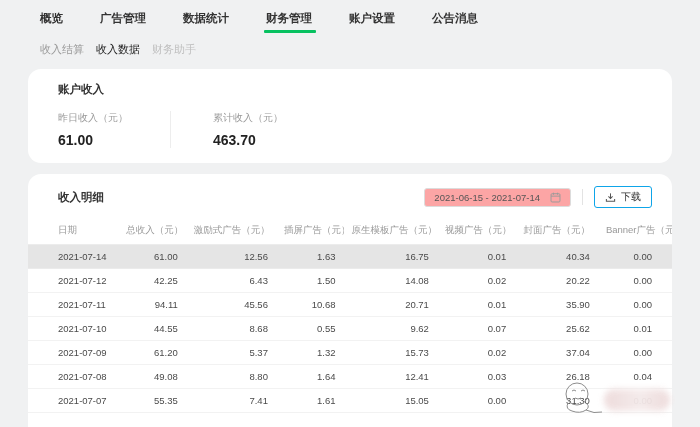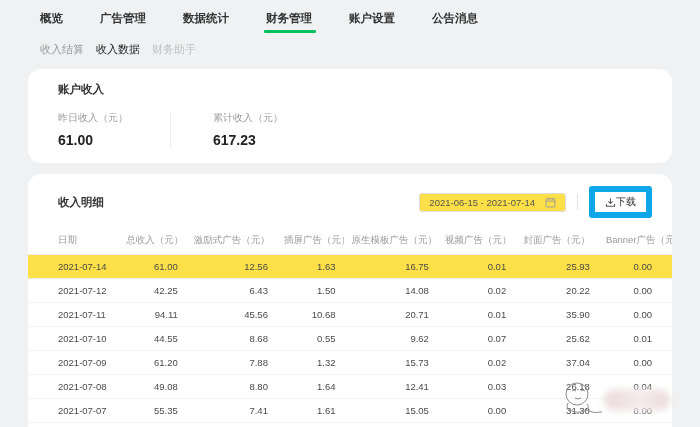--- a/index.html
+++ b/index.html
@@ -39,45 +39,45 @@
   .stat-value { font-size:14px; font-weight:700; color:#222; margin-top:7px; }
 
   .detail-card { margin-top:11px; padding-top:12px; height:272px; }
   .detail-head { display:flex; align-items:center; padding:0 20px 0 30px; }
   .detail-head .card-title { flex:0 0 auto; }
   .head-right { margin-left:auto; display:flex; align-items:center; }
 
   .date-range {
     display:flex; align-items:center; gap:10px;
     border:1px solid #dcdcdc; border-radius:3px;
-    padding:3px 9px; font-size:9.5px; color:#555; background:#fde047; cursor:pointer;
+    padding:3px 9px; font-size:9.5px; color:#555; background:#fca5a5; cursor:pointer;
   }
   .v-divider { width:1px; height:16px; background:#e3e3e3; margin:0 11px; }
   .download-btn {
-    display:flex; align-items:center; 
-    border:6px solid #0ea5e9; border-radius:3px;
+    display:flex; align-items:center; gap:5px;
+    border:1px solid #0ea5e9; border-radius:3px;
     padding:3px 10px; font-size:10px; color:#333; background:#fff; cursor:pointer;
   }
   .icon-svg { display:block; }
 
   
   table { width:100%; border-collapse:collapse; table-layout:fixed; margin-top:10px; }
   th {
     font-size:9.5px; font-weight:400; color:#999;
     padding:6px 8px 7px; border-bottom:1px solid #ececec;
     text-align:right; white-space:nowrap; overflow:hidden;
   }
   td {
     font-size:9.5px; color:#4a4a4a;
     padding:6px 8px; border-bottom:1px solid #f2f2f2;
     text-align:right; white-space:nowrap; overflow:hidden;
   }
   th:first-child, td:first-child { text-align:left; padding-left:30px; }
   th:last-child, td:last-child { padding-right:20px; }
-  tbody tr:first-child { background:#fde047; }
+  tbody tr:first-child { background:#e5e5e5; }
   tbody tr:first-child td { border-bottom-color:#ebebeb; }
 
   col.c-date{width:14%} col.c-total{width:10.5%} col.c-reward{width:14%}
   col.c-inter{width:10.5%} col.c-native{width:14.5%} col.c-video{width:12%}
   col.c-cover{width:13%} col.c-banner{width:11.5%}
 
   
   .watermark { position:absolute; left:556px; top:376px; width:130px; height:48px; pointer-events:none; z-index:5; }
   .wm-blur {
     position:absolute; left:48px; top:13px; width:66px; height:22px;
@@ -105,21 +105,21 @@
 
 <section class="card income-card">
   <div class="card-title">账户收入</div>
   <div class="stats" id="stats">
       <div class="stat">
         <div class="stat-label">昨日收入（元）</div>
         <div class="stat-value">61.00</div>
       </div>
       <div class="stat">
         <div class="stat-label">累计收入（元）</div>
-        <div class="stat-value">617.23</div>
+        <div class="stat-value">463.70</div>
       </div>
     </div>
 </section>
 
 <section class="card detail-card">
   <div class="detail-head">
     <div class="card-title">收入明细</div>
     <div class="head-right">
       <div class="date-range">
         <span>2021-06-15 - 2021-07-14</span>
@@ -170,21 +170,21 @@
         </tr>
       </thead>
     <tbody id="tbody">
         <tr>
           <td>2021-07-14</td>
           <td>61.00</td>
           <td>12.56</td>
           <td>1.63</td>
           <td>16.75</td>
           <td>0.01</td>
-          <td>25.93</td>
+          <td>40.34</td>
           <td>0.00</td>
         </tr>
         <tr>
           <td>2021-07-12</td>
           <td>42.25</td>
           <td>6.43</td>
           <td>1.50</td>
           <td>14.08</td>
           <td>0.02</td>
           <td>20.22</td>
@@ -206,21 +206,21 @@
           <td>8.68</td>
           <td>0.55</td>
           <td>9.62</td>
           <td>0.07</td>
           <td>25.62</td>
           <td>0.01</td>
         </tr>
         <tr>
           <td>2021-07-09</td>
           <td>61.20</td>
-          <td>7.88</td>
+          <td>5.37</td>
           <td>1.32</td>
           <td>15.73</td>
           <td>0.02</td>
           <td>37.04</td>
           <td>0.00</td>
         </tr>
         <tr>
           <td>2021-07-08</td>
           <td>49.08</td>
           <td>8.80</td>

